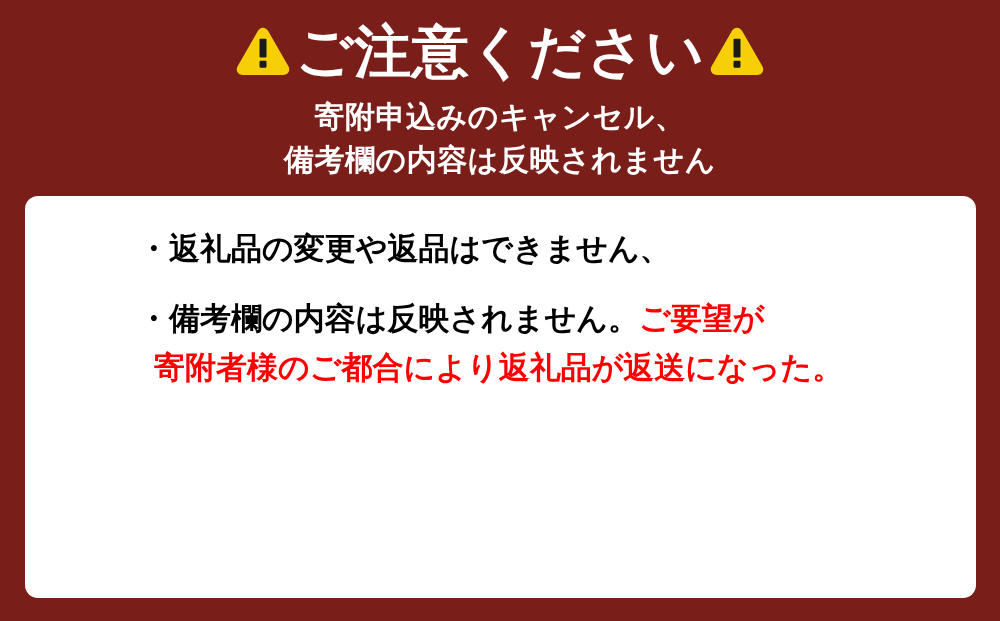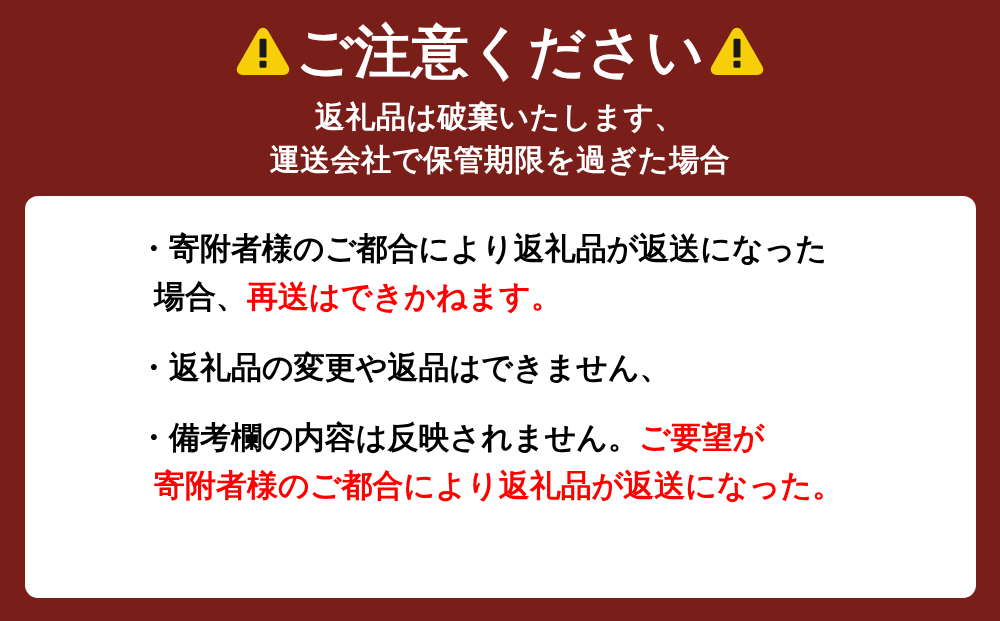--- a/index.html
+++ b/index.html
@@ -133,33 +133,29 @@
       <div class="title-text">ご注意ください</div>
 
       <svg class="warn-icon" viewBox="0 0 64 64" aria-hidden="true">
         <path d="M32 5.5 C34.6 5.5 36.6 7.0 37.9 9.2 L61.0 49.4 C62.3 51.7 62.4 54.2 61.1 56.3 C59.8 58.4 57.6 59.3 55.0 59.3 L9.0 59.3 C6.4 59.3 4.2 58.4 2.9 56.3 C1.6 54.2 1.7 51.7 3.0 49.4 L26.1 9.2 C27.4 7.0 29.4 5.5 32 5.5 Z" fill="#F7CF08"></path>
         <rect x="28.0" y="18.0" width="8.0" height="21.5" rx="1.2" fill="#1A1A1A"></rect>
         <rect x="28.0" y="43.0" width="8.0" height="8.0" rx="1.2" fill="#1A1A1A"></rect>
       </svg>
     </div>
 
     <div class="subtitle">
-      <span class="subtitle-line">返礼品は破棄いたします、</span>
-      <span class="subtitle-line">運送会社で保管期限を過ぎた場合</span>
+      <span class="subtitle-line">寄附申込みのキャンセル、</span>
+      <span class="subtitle-line">備考欄の内容は反映されません</span>
     </div>
 
   </div>
 
   <div class="notice-card">
     <ul class="notice-list">
 
-      <li class="notice-item">
-        <span class="bullet-mark">・</span><span class="txt-black">寄附者様のご都合により返礼品が返送になった</span>
-        <span class="line-2"><span class="txt-black">場合、</span><span class="txt-red">再送はできかねます。</span></span>
-      </li>
 
       <li class="notice-item">
         <span class="bullet-mark">・</span><span class="txt-black">返礼品の変更や返品はできません、</span>
       </li>
 
       <li class="notice-item">
         <span class="bullet-mark">・</span><span class="txt-black">備考欄の内容は反映されません。</span><span class="txt-red">ご要望が</span>
         <span class="line-2"><span class="txt-red">寄附者様のご都合により返礼品が返送になった。</span></span>
       </li>
 

